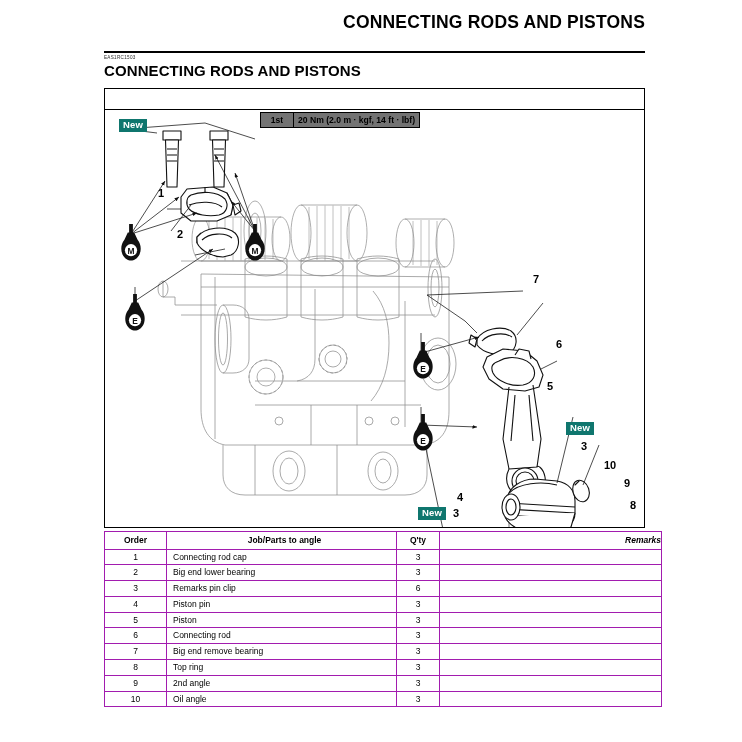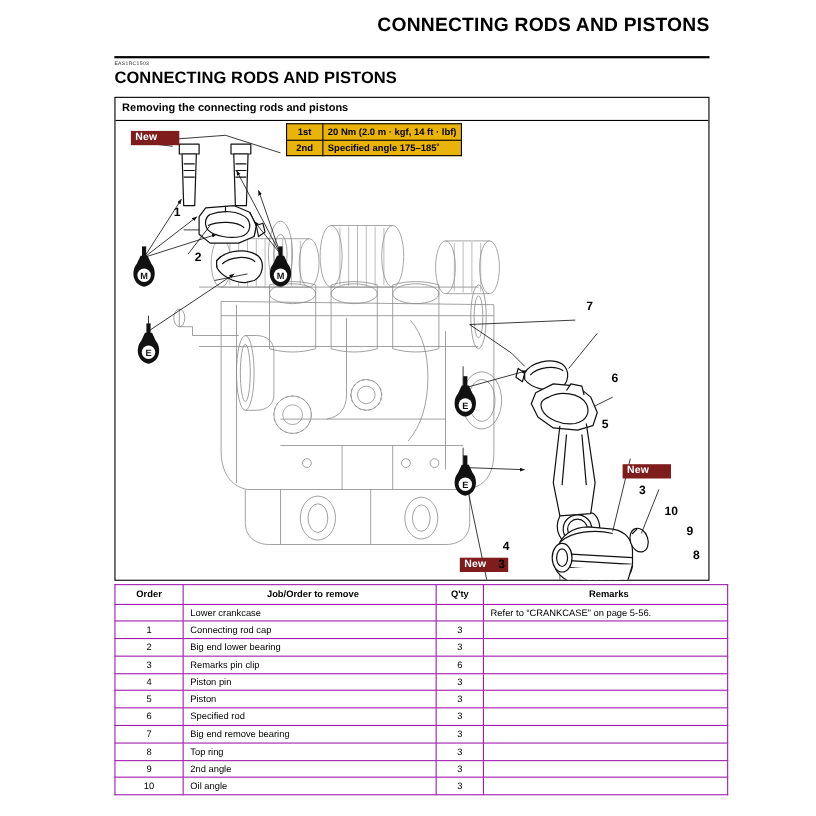--- a/index.html
+++ b/index.html
@@ -100,43 +100,43 @@
     width: 539px;
     height: 418px;
   }
 
   
   .torque-table {
     position: absolute;
     left: 155px;
     top: 23px;
     border-collapse: collapse;
-    background: #eab308;
+    background: #737373;
     font-size: 8.6px;
     font-weight: bold;
   }
   .torque-table td {
     border: 1px solid #000000;
     padding: 1.5px 4px;
     white-space: nowrap;
     line-height: 1.25;
   }
   .torque-step {
     text-align: center;
     width: 24px;
   }
 
   
   .new-badge {
     position: absolute;
-    background: #7f1d1d;
+    background: #0f766e;
     color: #ffffff;
     font-size: 9.5px;
     font-weight: bold;
-    padding: 1px 20px 2px 4px;
+    padding: 1px 4px 2px 4px;
     line-height: 1.1;
     letter-spacing: 0.2px;
     white-space: nowrap;
   }
 
   
   .callout {
     position: absolute;
     font-size: 11px;
     font-weight: bold;
@@ -181,21 +181,20 @@
 <div class="page-header">
   <div class="page-header-title">CONNECTING RODS AND PISTONS</div>
   <div class="header-rule"></div>
 </div>
 
 <div class="section-code">EAS1RC1503</div>
 <div class="section-title">CONNECTING RODS AND PISTONS</div>
 
 <div class="figure-box">
 
-  <div class="figure-caption">Removing the connecting rods and pistons</div>
   <div class="caption-rule"></div>
 
   <div class="figure-canvas">
     <svg viewBox="0 0 539 418" xmlns="http://www.w3.org/2000/svg">
       <defs>
         <marker id="arw" markerWidth="7" markerHeight="7" refX="6" refY="2.4" orient="auto" markerUnits="strokeWidth">
           <path d="M0,0 L6,2.4 L0,4.8 z" fill="#111"></path>
         </marker>
         <g id="oilcan">
           <rect x="-1.9" y="-21" width="3.8" height="9" fill="#111"></rect>
@@ -499,24 +498,20 @@
       <text x="330" y="557" font-size="8.4" font-weight="bold" text-anchor="middle" fill="#111" font-family="Liberation Sans, sans-serif">E</text>
     </svg>
   </div>
 
   <table class="torque-table">
     <tbody>
       <tr>
         <td class="torque-step">1st</td>
         <td>20 Nm (2.0 m · kgf, 14 ft · lbf)</td>
       </tr>
-      <tr>
-        <td class="torque-step">2nd</td>
-        <td>Specified angle 175–185˚</td>
-      </tr>
     </tbody>
   </table>
 
   <div class="new-badge" style="left:14px;  top:30px;">New</div>
   <div class="new-badge" style="left:461px; top:333px;">New</div>
   <div class="new-badge" style="left:313px; top:418px;">New</div>
 
   <div class="callout" style="left:53px;  top:99px;">1</div>
   <div class="callout" style="left:72px;  top:140px;">2</div>
   <div class="callout" style="left:476px; top:352px;">3</div>
@@ -527,32 +522,26 @@
   <div class="callout" style="left:428px; top:185px;">7</div>
   <div class="callout" style="left:499px; top:371px;">10</div>
   <div class="callout" style="left:519px; top:389px;">9</div>
   <div class="callout" style="left:525px; top:411px;">8</div>
 </div>
 
 <table class="parts-table">
   <thead>
     <tr>
       <th class="col-order">Order</th>
-      <th class="col-job" style="text-align:center;">Job/Order to remove</th>
+      <th class="col-job" style="text-align:center;">Job/Parts to angle</th>
       <th class="col-qty">Q'ty</th>
-      <th class="col-remark" style="text-align:center;">Remarks</th>
+      <th class="col-remark" style="text-align:right;font-style:italic;">Remarks</th>
     </tr>
   </thead>
   <tbody>
-    <tr>
-      <td class="col-order"></td>
-      <td class="col-job">Lower crankcase</td>
-      <td class="col-qty"></td>
-      <td class="col-remark">Refer to “CRANKCASE” on page 5-56.</td>
-    </tr>
     <tr>
       <td class="col-order">1</td>
       <td class="col-job">Connecting rod cap</td>
       <td class="col-qty">3</td>
       <td class="col-remark"></td>
     </tr>
     <tr>
       <td class="col-order">2</td>
       <td class="col-job">Big end lower bearing</td>
       <td class="col-qty">3</td>
@@ -571,21 +560,21 @@
       <td class="col-remark"></td>
     </tr>
     <tr>
       <td class="col-order">5</td>
       <td class="col-job">Piston</td>
       <td class="col-qty">3</td>
       <td class="col-remark"></td>
     </tr>
     <tr>
       <td class="col-order">6</td>
-      <td class="col-job">Specified rod</td>
+      <td class="col-job">Connecting rod</td>
       <td class="col-qty">3</td>
       <td class="col-remark"></td>
     </tr>
     <tr>
       <td class="col-order">7</td>
       <td class="col-job">Big end remove bearing</td>
       <td class="col-qty">3</td>
       <td class="col-remark"></td>
     </tr>
     <tr>

